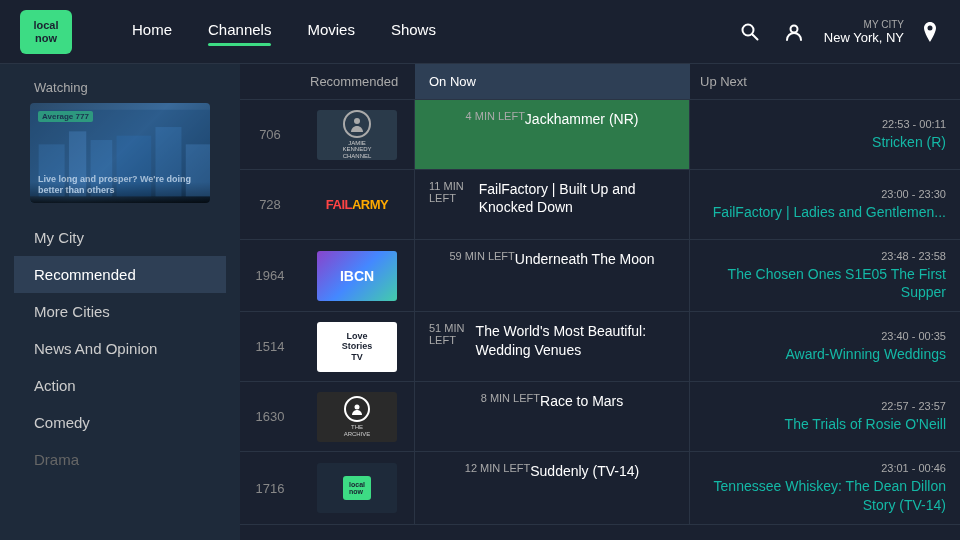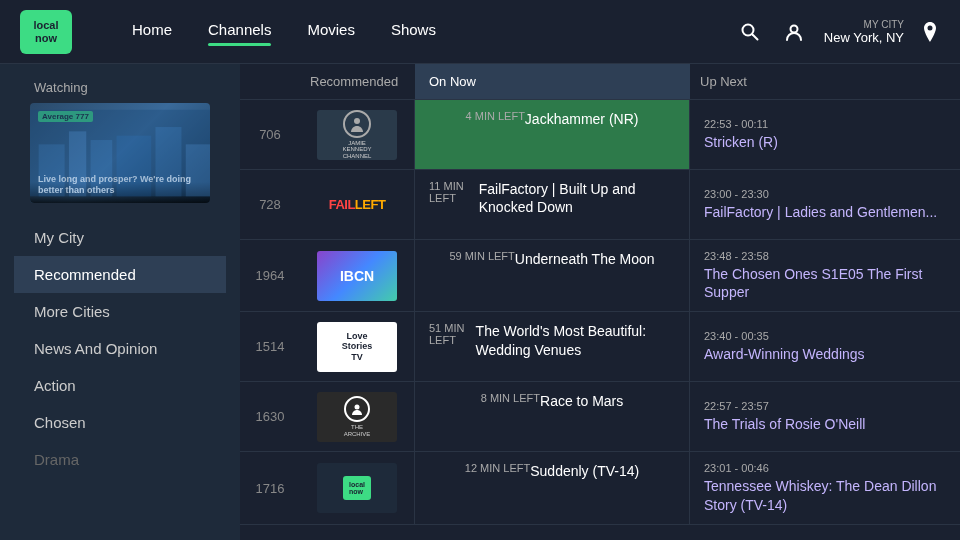--- a/index.html
+++ b/index.html
@@ -245,29 +245,30 @@
     .show-title {
       font-size: 14px;
       color: #ffffff;
       line-height: 1.3;
     }
     .up-next-cell {
       padding: 10px 14px;
       display: flex;
       flex-direction: column;
       justify-content: center;
+      text-align: right;
     }
     .up-next-time {
       font-size: 11px;
       color: #aaaaaa;
       margin-bottom: 3px;
     }
     .up-next-title {
       font-size: 14px;
-      color: #c4b5fd;
+      color: #14b8a6;
       line-height: 1.3;
     }
 
     
     .jamie-kennedy-logo {
       width: 80px;
       height: 50px;
       background-color: #2a3a4a;
       border-radius: 3px;
       display: flex;
@@ -443,21 +444,21 @@
       <div class="thumbnail-overlay">
         <div class="thumbnail-title">Live long and prosper? We're doing better than others</div>
       </div>
     </div>
     <ul class="sidebar-menu">
       <li class="sidebar-item">My City</li>
       <li class="sidebar-item active">Recommended</li>
       <li class="sidebar-item">More Cities</li>
       <li class="sidebar-item">News And Opinion</li>
       <li class="sidebar-item">Action</li>
-      <li class="sidebar-item">Chosen</li>
+      <li class="sidebar-item">Comedy</li>
       <li class="sidebar-item dimmed">Drama</li>
     </ul>
   </div>
 
   <div class="main">
 
     <div class="col-headers">
       <div class="col-header"></div>
       <div class="col-header">Recommended</div>
       <div class="col-header on-now">On Now</div>
@@ -487,21 +488,21 @@
           <div class="up-next-time">22:53 - 00:11</div>
           <div class="up-next-title">Stricken (R)</div>
         </div>
       </div>
 
       <div class="channel-row">
         <div class="channel-num">728</div>
         <div class="channel-logo-cell">
           <div class="fail-army-logo">
             <span class="fail">FAIL</span>
-              <span class="army">LEFT</span>
+              <span class="army">ARMY</span>
           </div>
         </div>
         <div class="on-now-cell">
           <div class="time-left">11 MIN LEFT</div>
           <div class="show-title">FailFactory | Built Up and Knocked Down</div>
         </div>
         <div class="up-next-cell">
           <div class="up-next-time">23:00 - 23:30</div>
           <div class="up-next-title">FailFactory | Ladies and Gentlemen...</div>
         </div>

